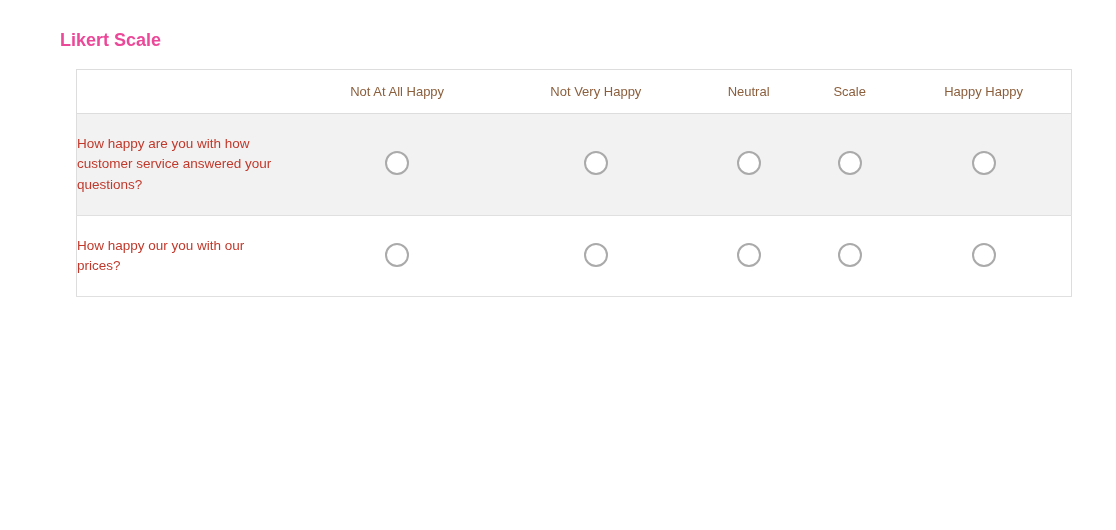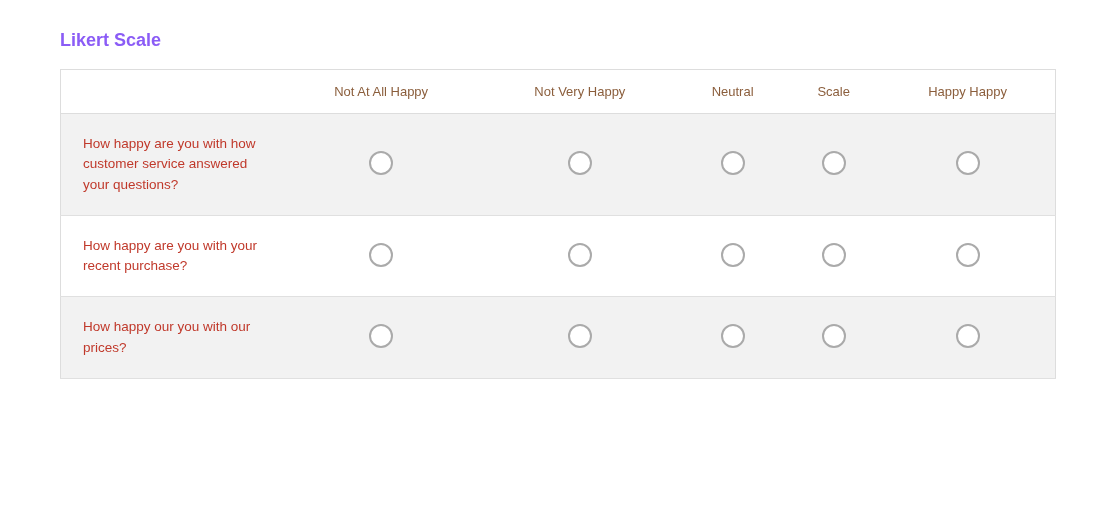--- a/index.html
+++ b/index.html
@@ -13,27 +13,28 @@
       font-family: Arial, sans-serif;
       font-size: 14px;
       color: #333;
       padding: 30px 60px;
     }
 
     .page-title {
       font-weight: bold;
       font-size: 18px;
       margin-bottom: 18px;
-      color: #8b5cf6;
+      color: #ec4899;
     }
 
     .likert-table {
       width: 100%;
       border-collapse: collapse;
       border: 1px solid #ddd;
+      margin-left: 16px;
     }
 
     .likert-table thead tr {
       background: #ffffff;
     }
 
     .likert-table thead th {
       padding: 14px 10px;
       text-align: center;
       font-weight: normal;
@@ -57,21 +58,21 @@
 
     .likert-table tbody td {
       padding: 20px 10px;
       text-align: center;
       vertical-align: middle;
       border-bottom: 1px solid #e0e0e0;
     }
 
     .likert-table tbody td:first-child {
       text-align: left;
-      padding-left: 22px;
+      padding-left: 0;
       color: #c0392b;
       font-size: 13.5px;
       line-height: 1.5;
       width: 220px;
     }
 
     .radio-circle {
       display: inline-block;
       width: 24px;
       height: 24px;
@@ -100,28 +101,20 @@
   <tbody id="table-body">
   <tr>
         <td>How happy are you with how customer service answered your questions?</td>
         <td><span class="radio-circle" role="radio" aria-checked="false" tabindex="0"></span></td>
         <td><span class="radio-circle" role="radio" aria-checked="false" tabindex="0"></span></td>
         <td><span class="radio-circle" role="radio" aria-checked="false" tabindex="0"></span></td>
         <td><span class="radio-circle" role="radio" aria-checked="false" tabindex="0"></span></td>
         <td><span class="radio-circle" role="radio" aria-checked="false" tabindex="0"></span></td>
       </tr>
       <tr>
-        <td>How happy are you with your recent purchase?</td>
-        <td><span class="radio-circle" role="radio" aria-checked="false" tabindex="0"></span></td>
-        <td><span class="radio-circle" role="radio" aria-checked="false" tabindex="0"></span></td>
-        <td><span class="radio-circle" role="radio" aria-checked="false" tabindex="0"></span></td>
-        <td><span class="radio-circle" role="radio" aria-checked="false" tabindex="0"></span></td>
-        <td><span class="radio-circle" role="radio" aria-checked="false" tabindex="0"></span></td>
-      </tr>
-      <tr>
         <td>How happy our you with our prices?</td>
         <td><span class="radio-circle" role="radio" aria-checked="false" tabindex="0"></span></td>
         <td><span class="radio-circle" role="radio" aria-checked="false" tabindex="0"></span></td>
         <td><span class="radio-circle" role="radio" aria-checked="false" tabindex="0"></span></td>
         <td><span class="radio-circle" role="radio" aria-checked="false" tabindex="0"></span></td>
         <td><span class="radio-circle" role="radio" aria-checked="false" tabindex="0"></span></td>
       </tr>
     </tbody>
 </table>
 

